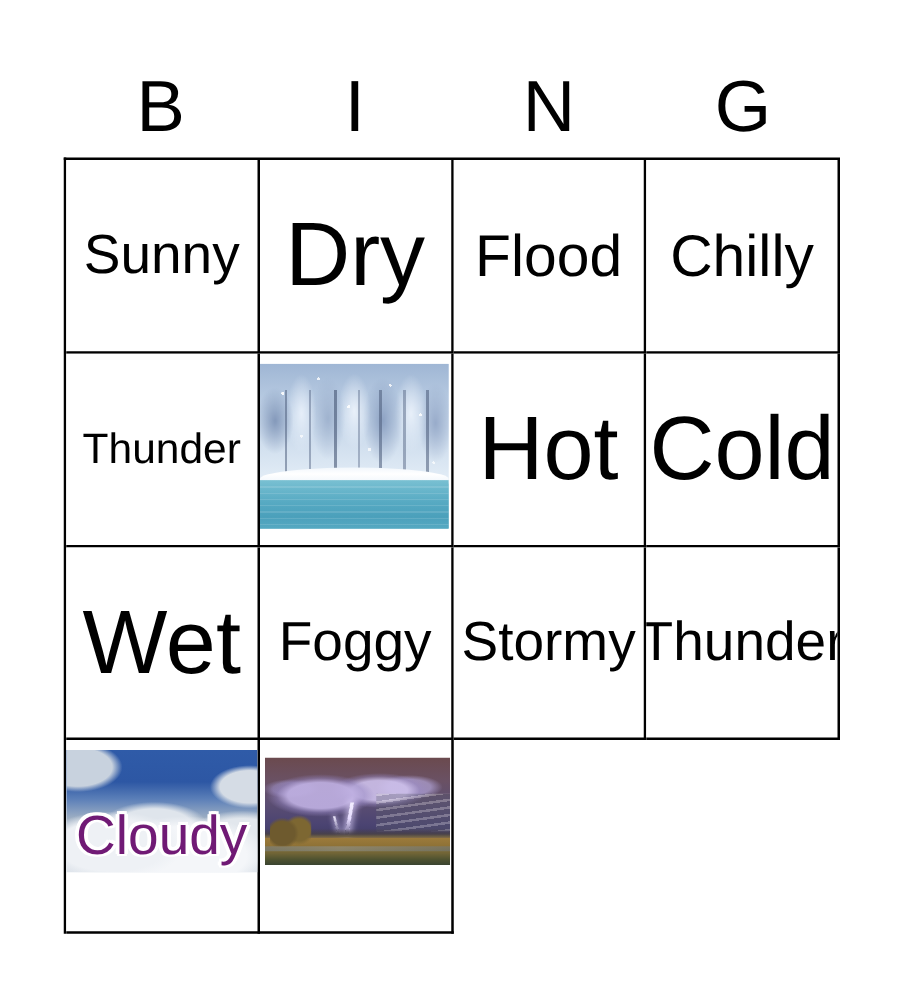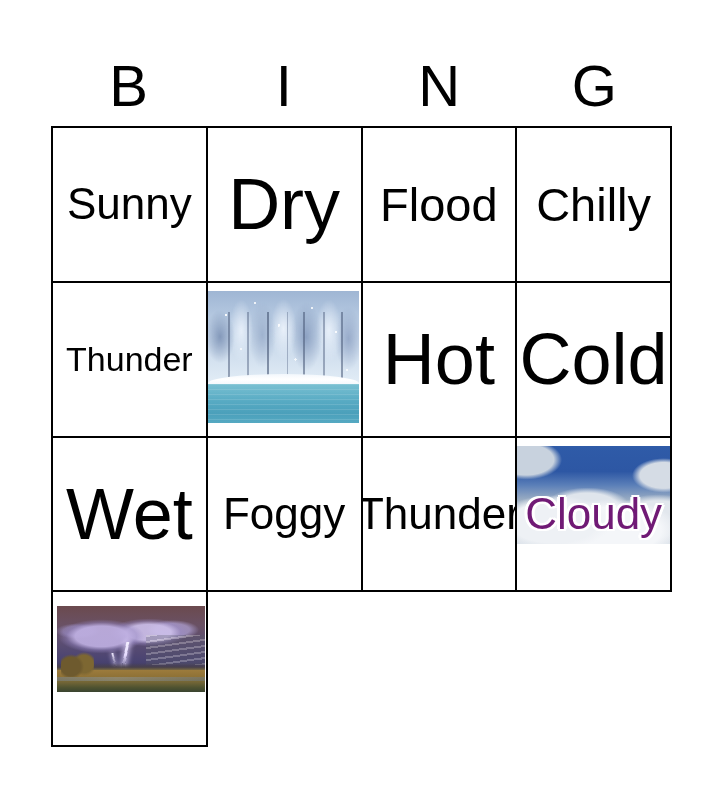--- a/index.html
+++ b/index.html
@@ -307,20 +307,23 @@
       <span class="cell-text fs-xl">Cold</span>
     </div>
     <div class="cell">
       <span class="cell-text fs-xl">Wet</span>
     </div>
     <div class="cell">
       <span class="cell-text fs-md">Foggy</span>
     </div>
 
     <div class="cell">
+      <span class="cell-text fs-md">Stormy</span>
+    </div>
+    <div class="cell">
       <span class="cell-text fs-md">Thunder</span>
     </div>
     <div class="cell">
       <span class="pic pic-cloud">
         <span class="cloud-scene"></span>
         <span class="cloud-puffs"></span>
       </span>
       <span class="cell-text fs-md outlined">Cloudy</span>
     </div>
     <div class="cell">

